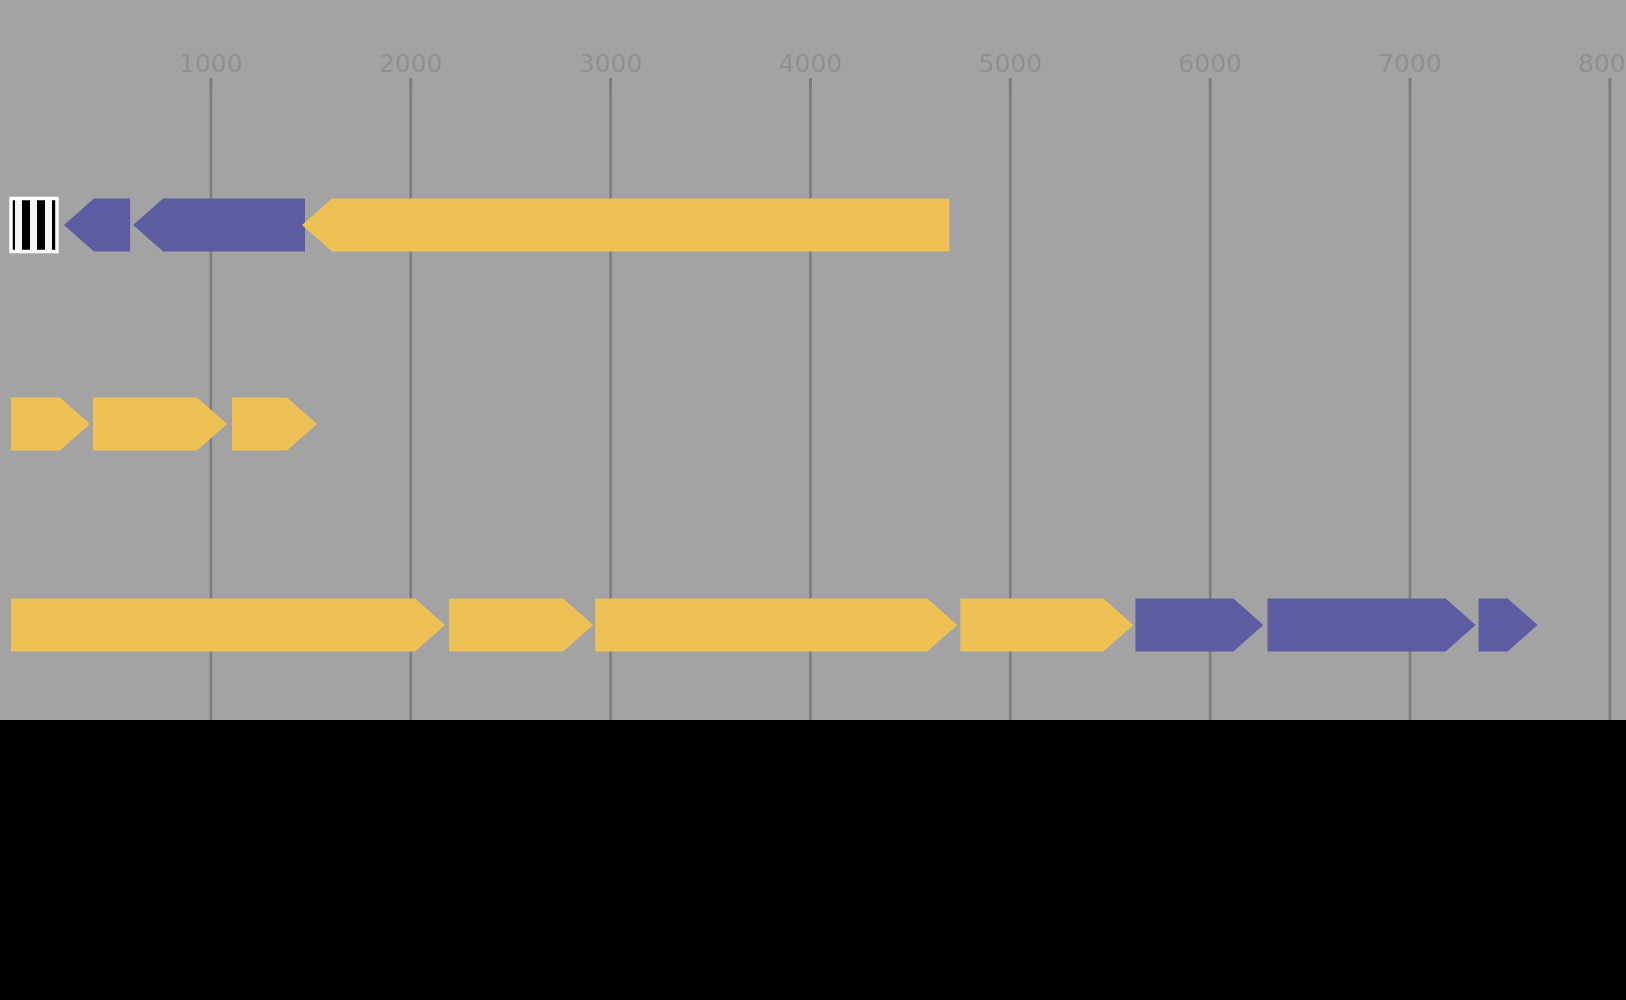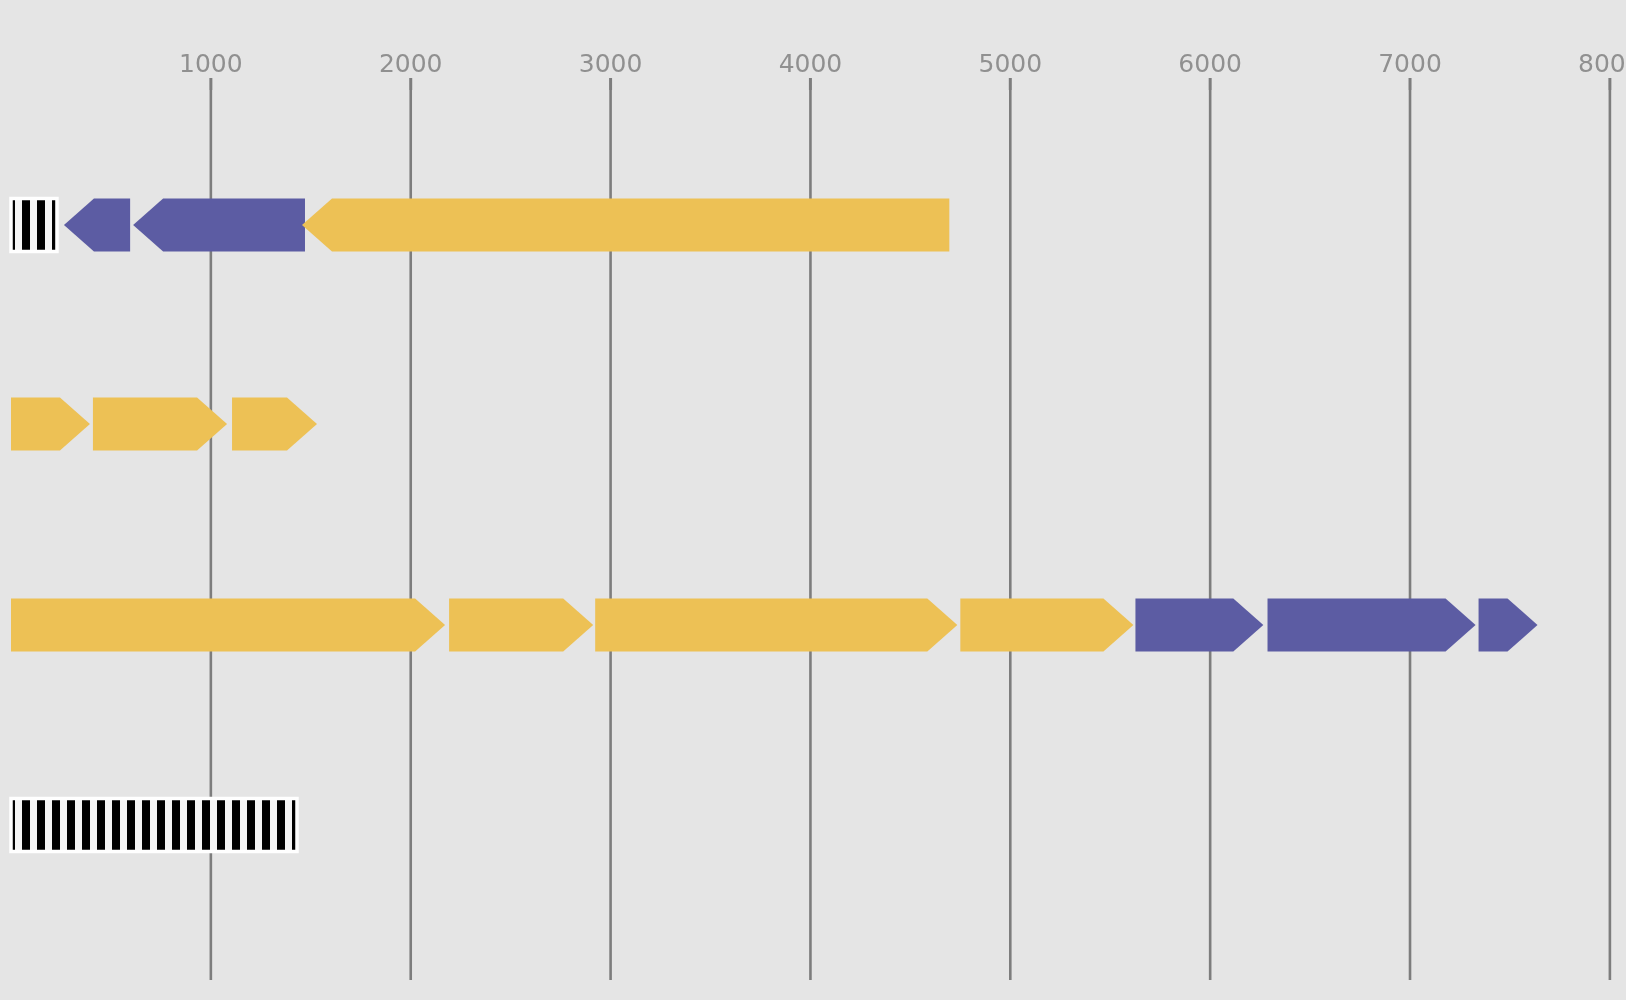--- a/index.html
+++ b/index.html
@@ -1,17 +1,17 @@
 <!DOCTYPE html>
 <html><head>
 <meta charset="utf-8">
 <style>
   html,body{margin:0;padding:0;background:#000;}
   .canvas{
-    position:relative;width:1626px;height:1000px;background:#e5e5e5;
+    position:relative;width:1626px;height:720px;background:#a3a3a3;
     overflow:hidden;font-family:"DejaVu Sans","Liberation Sans",sans-serif;
   }
   .canvas svg{position:absolute;left:0;top:0;}
   text.ticklab{font-family:"DejaVu Sans","Liberation Sans",sans-serif;}
 </style>
 </head>
 <body>
 
 <div class="canvas">
   <svg id="plot-svg" width="1626" height="1000" viewBox="0 0 1626 1000">

